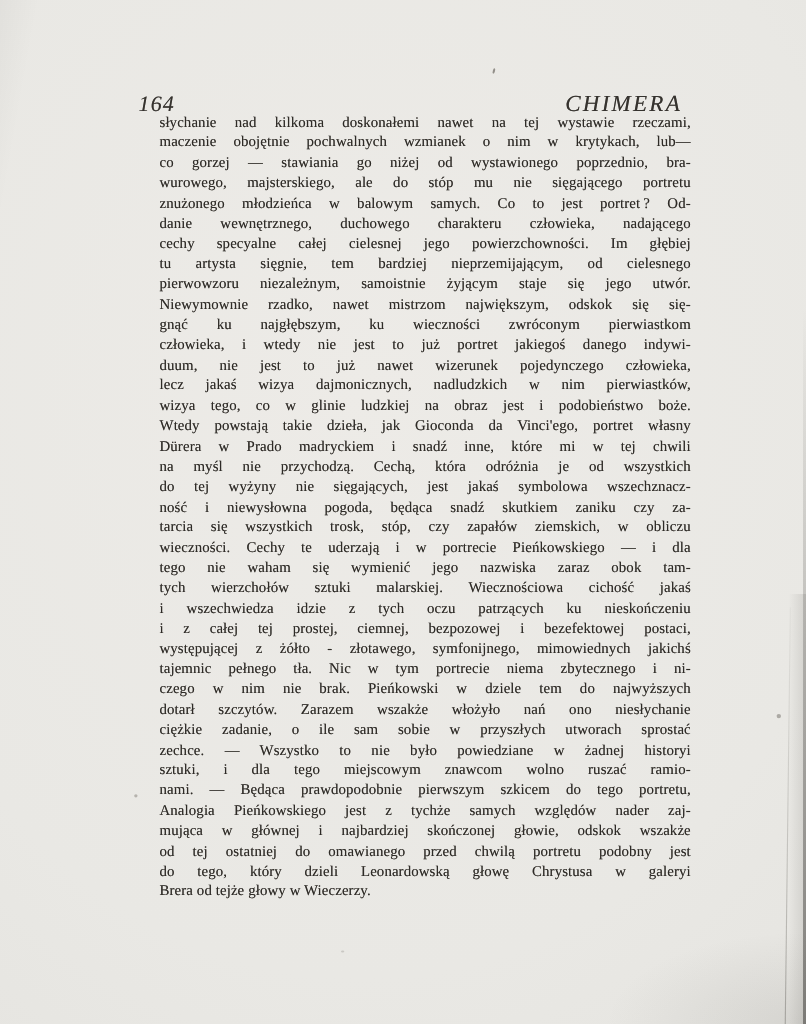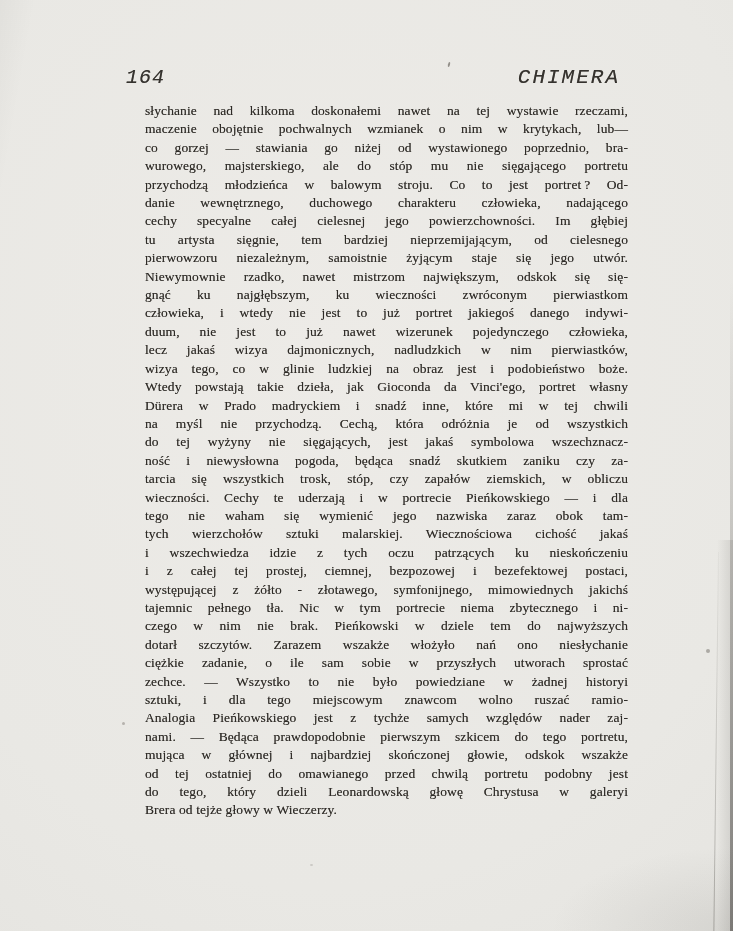--- a/index.html
+++ b/index.html
@@ -12,26 +12,25 @@
     position: relative;
     width: 733px; height: 931px;
     background:
       linear-gradient(100deg, rgba(0,0,0,0.035) 0%, rgba(0,0,0,0) 4%),
       radial-gradient(125% 115% at 45% 38%, #edebe7 0%, #e9e8e4 50%, #e3e2de 85%, #dedcd8 100%);
     overflow: hidden;
   }
   
   .page-header {
     position: absolute;
-    left: 126px; right: 113px; top: 66px;
+    left: 126px; right: 113px; top: 82px;
     display: flex;
     justify-content: space-between;
     align-items: baseline;
     color: #35322e;
-    font-family: Liberation Mono, monospace;
   }
   .page-number {
     font-style: italic;
     font-size: 20px;
     letter-spacing: 1px;
     text-shadow: 0 0 0.6px rgba(50,46,40,0.55);
   }
   .running-title {
     font-style: italic;
     font-size: 21px;
@@ -98,21 +97,21 @@
   <div class="page-header">
     <span class="page-number">164</span>
     <span class="running-title">CHIMERA</span>
   </div>
 
   <div class="body-text">
       <div class="line"><span>słychanie nad kilkoma doskonałemi nawet na tej wystawie rzeczami,</span></div>
       <div class="line"><span>maczenie obojętnie pochwalnych wzmianek o nim w krytykach, lub—</span></div>
       <div class="line"><span>co gorzej — stawiania go niżej od wystawionego poprzednio, bra-</span></div>
       <div class="line"><span>wurowego, majsterskiego, ale do stóp mu nie sięgającego portretu</span></div>
-      <div class="line"><span>przychodzą młodzieńca w balowym stroju. Co to jest portret ? Od-</span></div>
+      <div class="line"><span>znużonego młodzieńca w balowym samych. Co to jest portret ? Od-</span></div>
       <div class="line"><span>danie wewnętrznego, duchowego charakteru człowieka, nadającego</span></div>
       <div class="line"><span>cechy specyalne całej cielesnej jego powierzchowności. Im głębiej</span></div>
       <div class="line"><span>tu artysta sięgnie, tem bardziej nieprzemijającym, od cielesnego</span></div>
       <div class="line"><span>pierwowzoru niezależnym, samoistnie żyjącym staje się jego utwór.</span></div>
       <div class="line"><span>Niewymownie rzadko, nawet mistrzom największym, odskok się się-</span></div>
       <div class="line"><span>gnąć ku najgłębszym, ku wieczności zwróconym pierwiastkom</span></div>
       <div class="line"><span>człowieka, i wtedy nie jest to już portret jakiegoś danego indywi-</span></div>
       <div class="line"><span>duum, nie jest to już nawet wizerunek pojedynczego człowieka,</span></div>
       <div class="line"><span>lecz jakaś wizya dajmonicznych, nadludzkich w nim pierwiastków,</span></div>
       <div class="line"><span>wizya tego, co w glinie ludzkiej na obraz jest i podobieństwo boże.</span></div>
@@ -127,22 +126,22 @@
       <div class="line"><span>tych wierzchołów sztuki malarskiej. Wiecznościowa cichość jakaś</span></div>
       <div class="line"><span>i wszechwiedza idzie z tych oczu patrzących ku nieskończeniu</span></div>
       <div class="line"><span>i z całej tej prostej, ciemnej, bezpozowej i bezefektowej postaci,</span></div>
       <div class="line"><span>występującej z żółto - złotawego, symfonijnego, mimowiednych jakichś</span></div>
       <div class="line"><span>tajemnic pełnego tła. Nic w tym portrecie niema zbytecznego i ni-</span></div>
       <div class="line"><span>czego w nim nie brak. Pieńkowski w dziele tem do najwyższych</span></div>
       <div class="line"><span>dotarł szczytów. Zarazem wszakże włożyło nań ono niesłychanie</span></div>
       <div class="line"><span>ciężkie zadanie, o ile sam sobie w przyszłych utworach sprostać</span></div>
       <div class="line"><span>zechce. — Wszystko to </span><span class="it">nie</span><span> było powiedziane w żadnej historyi</span></div>
       <div class="line"><span>sztuki, i dla tego miejscowym znawcom wolno ruszać ramio-</span></div>
+      <div class="line"><span>nami. — Będąca prawdopodobnie pierwszym szkicem do tego portretu,</span></div>
       <div class="line"><span class="it">Analogia</span><span> Pieńkowskiego jest z tychże samych względów nader zaj-</span></div>
-      <div class="line"><span>nami. — Będąca prawdopodobnie pierwszym szkicem do tego portretu,</span></div>
       <div class="line"><span>mująca w głównej i najbardziej skończonej głowie, odskok wszakże</span></div>
       <div class="line"><span>od tej ostatniej do omawianego przed chwilą portretu podobny jest</span></div>
       <div class="line"><span>do tego, który dzieli Leonardowską głowę Chrystusa w galeryi</span></div>
       <div class="line last-line"><span>Brera od tejże głowy w </span><span class="it">Wieczerzy</span><span>.</span></div>
     </div>
 
   <div class="edge-shade"></div>
   <div class="page-edge-line"></div>
   <div class="scan-edge-strip"></div>
   <div class="corner-shade"></div>

